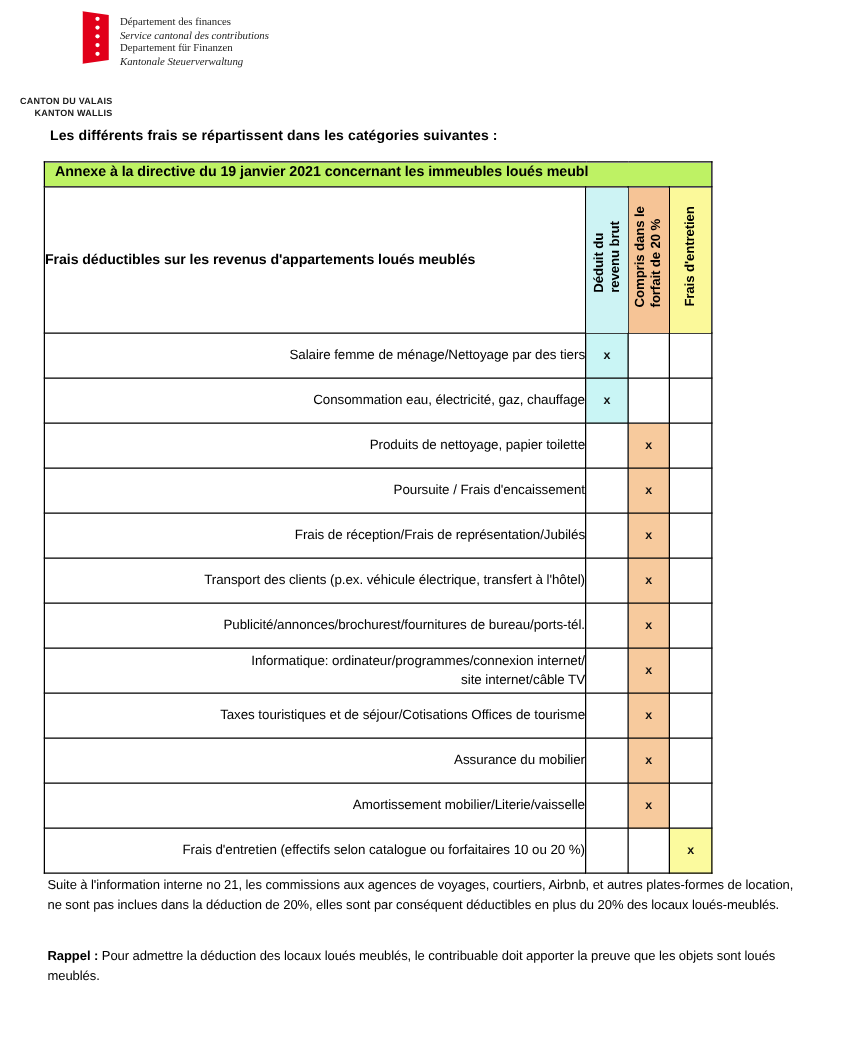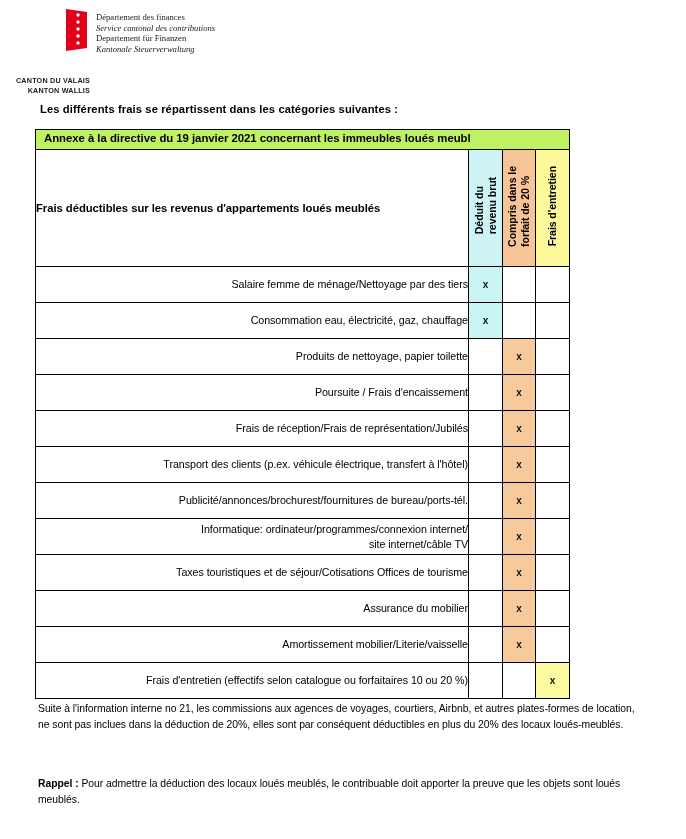--- a/index.html
+++ b/index.html
@@ -168,21 +168,21 @@
   
   .foot {
     position: absolute;
     left: 38px;
     width: 610px;
     font-size: 10.4px;
     line-height: 15.5px;
     letter-spacing: -0.05px;
   }
   .foot1 { top: 701px; }
-  .foot2 { top: 776px; }
+  .foot2 { top: 758px; }
   .foot b { font-weight: bold; }
 </style>
 </head>
 <body>
 
 <div class="letterhead">
   <div class="lh-inner">
     <div class="crest-wrap">
       <svg class="crest" viewBox="0 0 28 44">
         <path d="M6 1 L27 4 L27 40 L6 43 Z" fill="#e1001a"></path>

